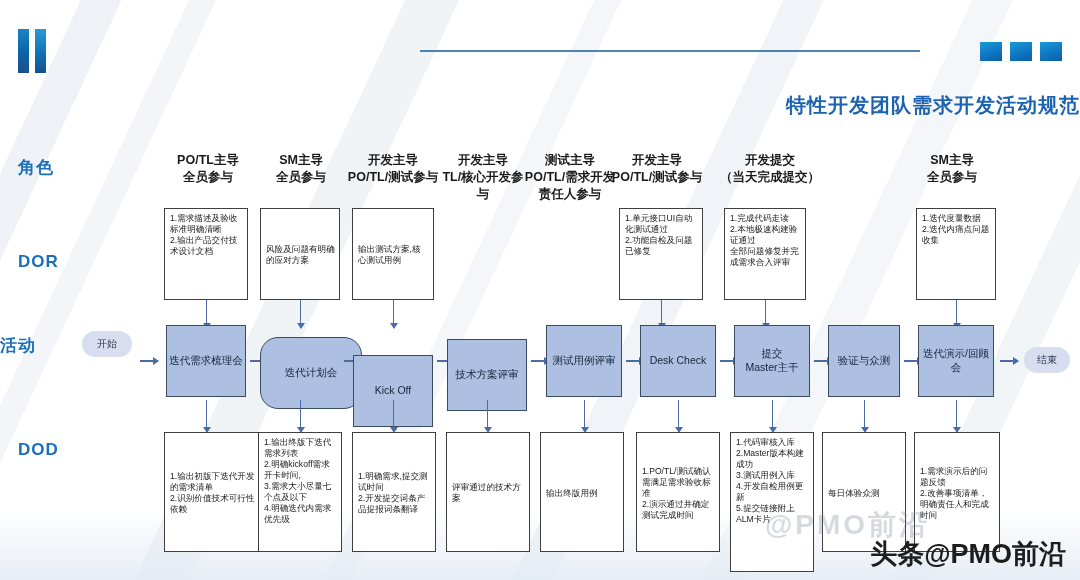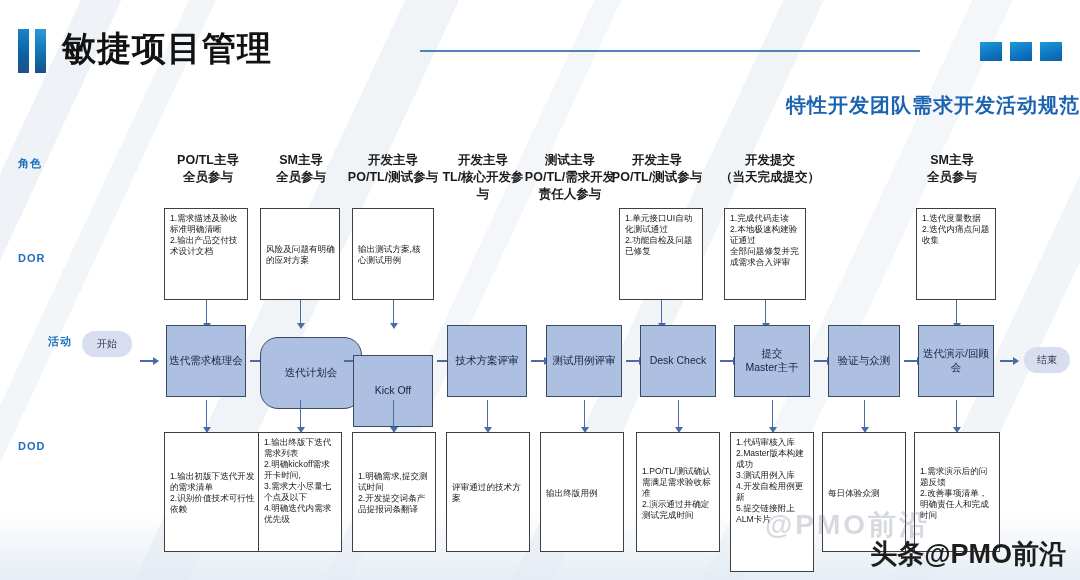--- a/index.html
+++ b/index.html
@@ -56,26 +56,26 @@
     background: linear-gradient(160deg, #1b9ad8 0%, #0e74c0 60%, #0a5fa4 100%);
   }
 
   .subtitle {
     position: absolute; left: 0; right: 0; top: 92px; text-align: right;
     font-size: 20px; font-weight: bold; color: #1b63b0; letter-spacing: 1px;
   }
 
   
   .row-label {
-    position: absolute; font-size: 11px; font-weight: bold; color: #1c6fbb;
+    position: absolute; font-size: 17px; font-weight: bold; color: #1c6fbb;
     letter-spacing: 1px;
   }
   #lbl-role { left: 18px; top: 156px; }
   #lbl-dor  { left: 18px; top: 252px; }
-  #lbl-act  { left: 0; top: 334px; margin-left: 48px; }
+  #lbl-act  { left: 0; top: 334px; }
   #lbl-dod  { left: 18px; top: 440px; }
 
   .role-head {
     position: absolute; text-align: center;
     font-size: 12.5px; font-weight: bold; color: #1a1a1a; line-height: 1.35;
   }
 
   .dor-box, .dod-box {
     position: absolute; background: #ffffff;
     border: 1.3px solid #3f3f3f;
@@ -137,21 +137,20 @@
 <body>
 
 <div class="bg-stripes"></div>
 <div class="bg-bottom-fade"></div>
 
 <div class="header">
   <div class="title-bars">
       <i></i>
       <i></i>
     </div>
-  <div class="page-title">敏捷项目管理</div>
   <div class="header-rule"></div>
   <div class="header-squares">
       <i></i>
       <i></i>
       <i></i>
     </div>
 </div>
 <div class="subtitle">特性开发团队需求开发活动规范</div>
 
 <div class="row-label" id="lbl-role">角色</div>
@@ -202,21 +201,21 @@
   </div>
 <div class="h-arrow" style="left:250px; top:360px; width:18px;"></div>
 <div class="act-box" style="left:260px; top:337px; width:102px; height:72px;border-radius:18px;">
     <span>迭代计划会</span>
   </div>
 <div class="h-arrow" style="left:344px; top:360px; width:18px;"></div>
 <div class="act-box" style="left:353px; top:325px; width:80px; height:72px;margin-top:30px;">
     <span>Kick Off</span>
   </div>
 <div class="h-arrow" style="left:437px; top:360px; width:18px;"></div>
-<div class="act-box" style="left:447px; top:325px; width:80px; height:72px;">
+<div class="act-box" style="left:447px; top:339px; width:80px; height:72px;">
     <span>技术方案评审</span>
   </div>
 <div class="h-arrow" style="left:531px; top:360px; width:18px;"></div>
 <div class="act-box" style="left:546px; top:325px; width:76px; height:72px;">
     <span>测试用例评审</span>
   </div>
 <div class="h-arrow" style="left:626px; top:360px; width:18px;"></div>
 <div class="act-box" style="left:640px; top:325px; width:76px; height:72px;">
     <span>Desk Check</span>
   </div>

